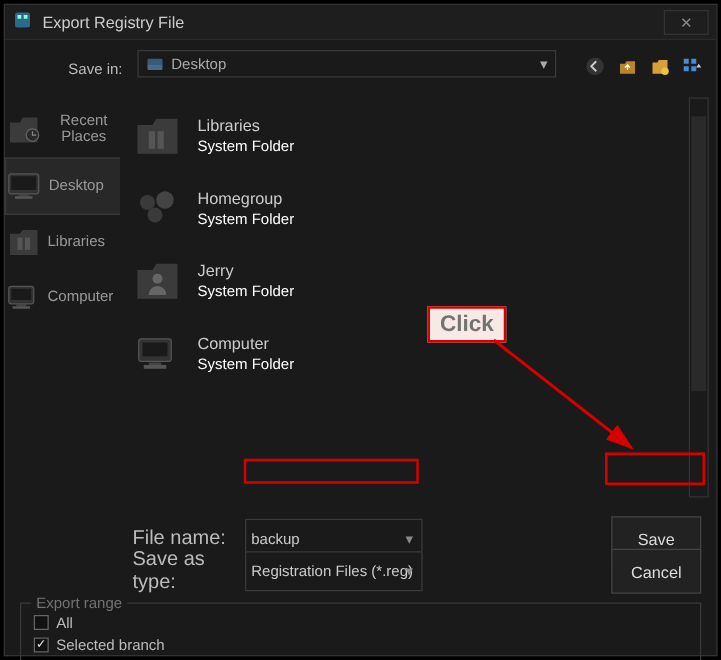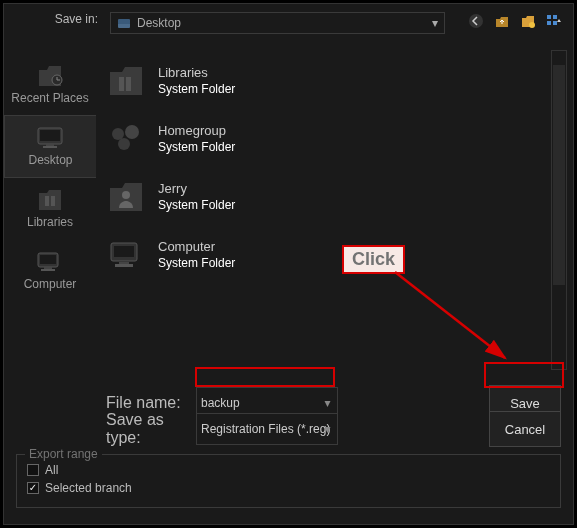--- a/index.html
+++ b/index.html
@@ -2,29 +2,29 @@
 <html><head>
 <meta charset="utf-8">
 <style>
 * { margin: 0; padding: 0; box-sizing: border-box; font-family: "Segoe UI", Tahoma, sans-serif; }
 body { background: #000; width: 577px; height: 528px; overflow: hidden; color: #aaa; font-size: 12px; position: relative; }
 .window { position: absolute; left: 3px; top: 3px; width: 571px; height: 522px; border: 1px solid #333; background: #1a1a1a; }
 .titlebar { height: 28px; background: #1e1e1e; display: flex; align-items: center; padding: 0 6px; border-bottom: 1px solid #2a2a2a; }
 .titlebar .icon-slot { width: 20px; }
 .titlebar .title { color: #ccc; font-size: 13px; flex: 1; padding-left: 4px; }
 .closebtn { width: 36px; height: 20px; color: #888; display: flex; align-items: center; justify-content: center; border: 1px solid #333; font-size: 12px; }
-.savein-row { display: flex; align-items: flex-start; padding: 8px 10px 10px 10px; gap: 6px; }
+.savein-row { display: flex; align-items: flex-end; padding: 8px 10px 10px 10px; gap: 6px; }
 .savein-label { width: 90px; text-align: right; color: #bbb; padding-right: 6px; }
 .savein-combo { flex: 1; border: 1px solid #3a3a3a; height: 22px; background: #1a1a1a; display: flex; align-items: center; padding: 0 6px; position: relative; }
 .savein-combo .arrow { position: absolute; right: 6px; }
 .nav-icons { display: flex; gap: 8px; margin-left: 16px; }
 .nav-icons div { width: 18px; height: 18px; display: flex; align-items: center; justify-content: center; }
 .body { display: flex; height: 340px; }
 .places { width: 92px; display: flex; flex-direction: column; padding-top: 10px; }
-.place { display: flex; flex-direction: column; align-items: center; padding: 8px 0 10px 0; color: #999; gap: 4px; }
+.place { display: flex; flex-direction: row; align-items: center; padding: 8px 0 10px 0; color: #999; gap: 4px; }
 .place.selected { background: #282828; border-top: 1px solid #3a3a3a; border-bottom: 1px solid #3a3a3a; border-left: 1px solid #3a3a3a; }
 .place .picon { width: 30px; height: 26px; }
 .place .label { text-align: center; line-height: 1.1; font-size: 12px; }
 .filelist { flex: 1; position: relative; padding: 10px 30px 0 10px; }
 .folder-item { display: flex; align-items: center; gap: 12px; padding: 8px 0 14px 0; }
 .folder-item .ficon { width: 40px; height: 36px; display: flex; align-items: center; justify-content: center; }
 .folder-item .txt { display: flex; flex-direction: column; gap: 2px; }
 .folder-item .name { color: #ccc; font-size: 13px; }
 .folder-item .type { color: #ffffff; font-size: 12px; }
 .scrollbar { position: absolute; right: 6px; top: 6px; width: 16px; height: 320px; border: 1px solid #333; background: #1a1a1a; }
@@ -44,20 +44,31 @@
 .redbox { position: absolute; border: 2px solid #d60000; pointer-events: none; }
 .anno-label { position: absolute; border: 2px solid #d60000; background: #f7e9e5; color: #737373; font: bold 18px Arial; padding: 2px 8px; pointer-events: none; }
 .arrow-overlay { position: absolute; pointer-events: none; }
 svg .folder-fill { fill: #3b3b3b; }
 </style>
 </head>
 <body>
 
 <div class="window">
 
+  <div class="titlebar">
+    <div class="icon-slot">
+      <svg width="16" height="16">
+          <rect x="2" y="2" width="12" height="12" fill="#2b6a8a" rx="2"></rect>
+          <rect x="4" y="4" width="3" height="3" fill="#8fd"></rect>
+          <rect x="9" y="4" width="3" height="3" fill="#8fd"></rect>
+        </svg>
+    </div>
+    <div class="title">Export Registry File</div>
+    <div class="closebtn">✕</div>
+  </div>
 
   <div class="savein-row">
     <div class="savein-label">Save in:</div>
     <div class="savein-combo">
       <svg width="14" height="14" style="margin-right:6px">
           <rect x="1" y="7" width="12" height="5" fill="#4a6a8a" rx="1"></rect>
           <rect x="1" y="3" width="12" height="5" fill="#3a5a7a" rx="1"></rect>
         </svg>
       <span>Desktop</span>
       <span class="arrow">▾</span>

